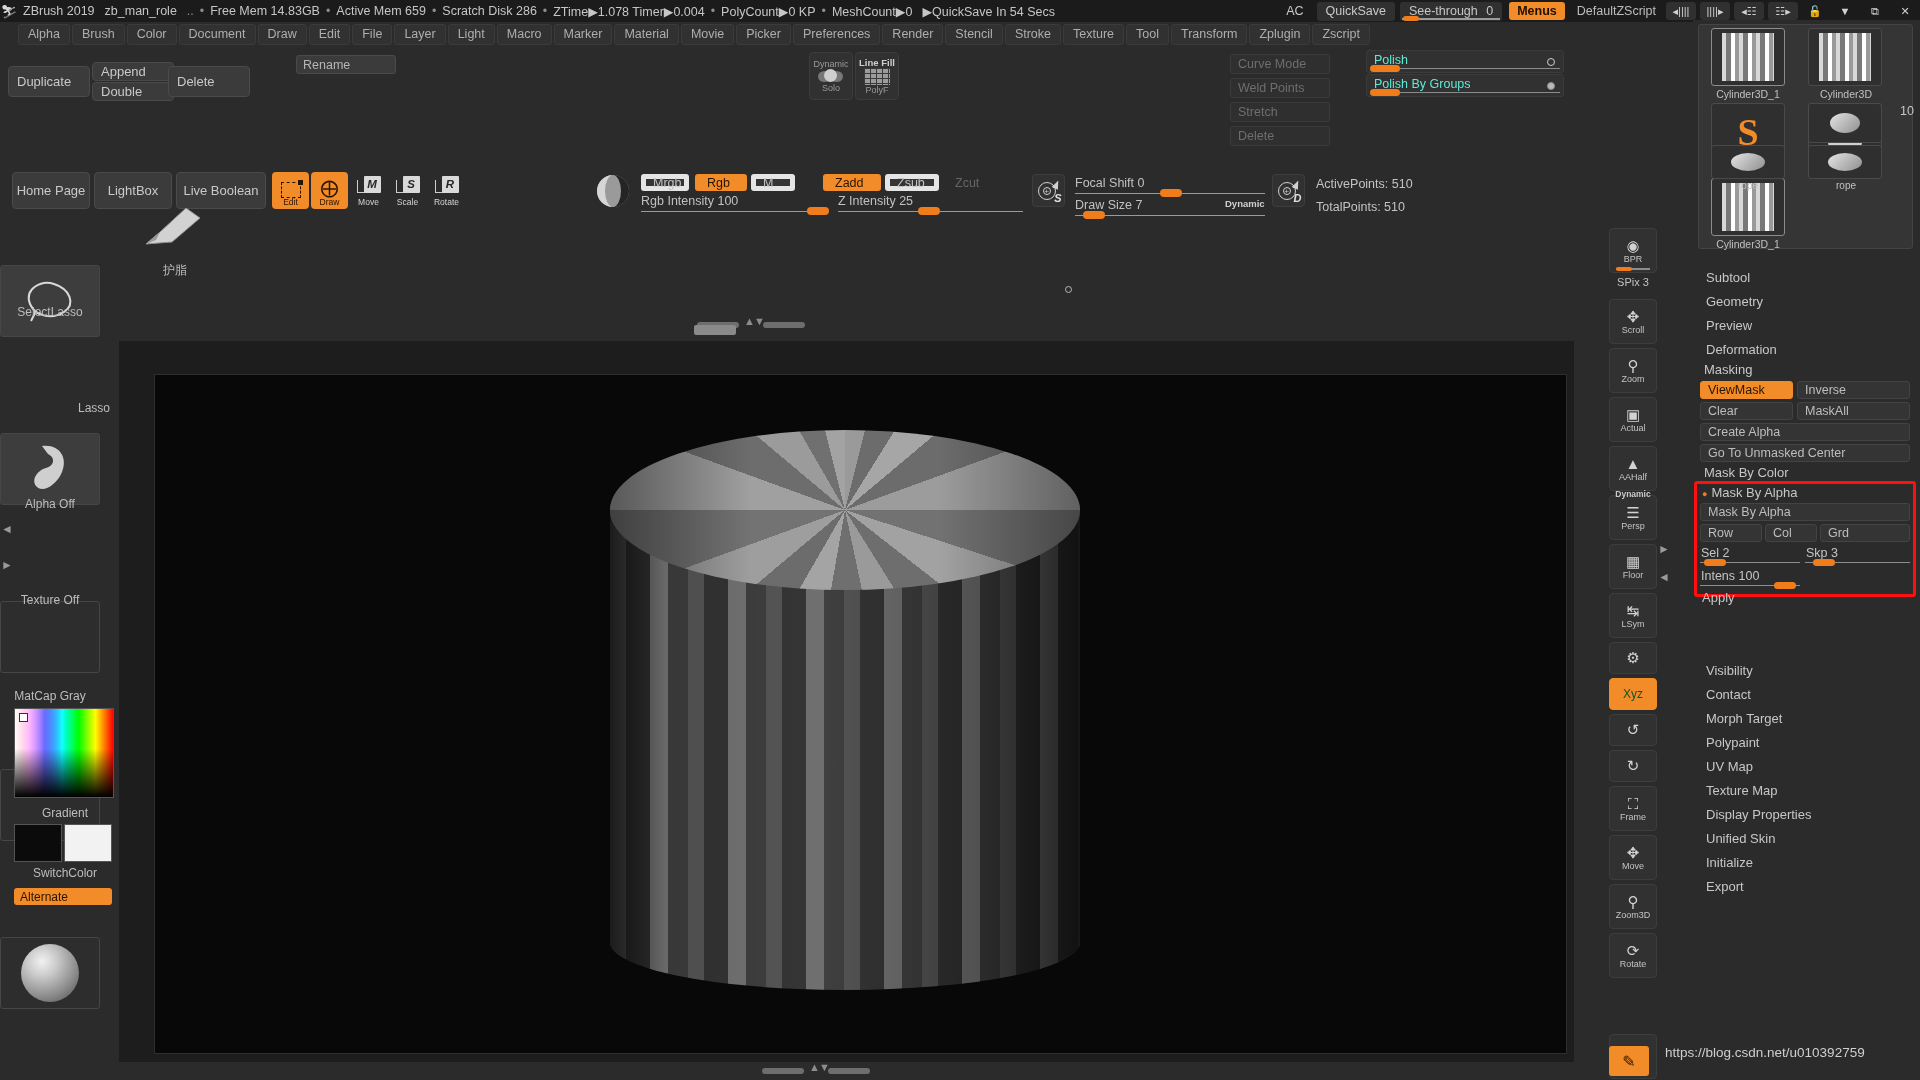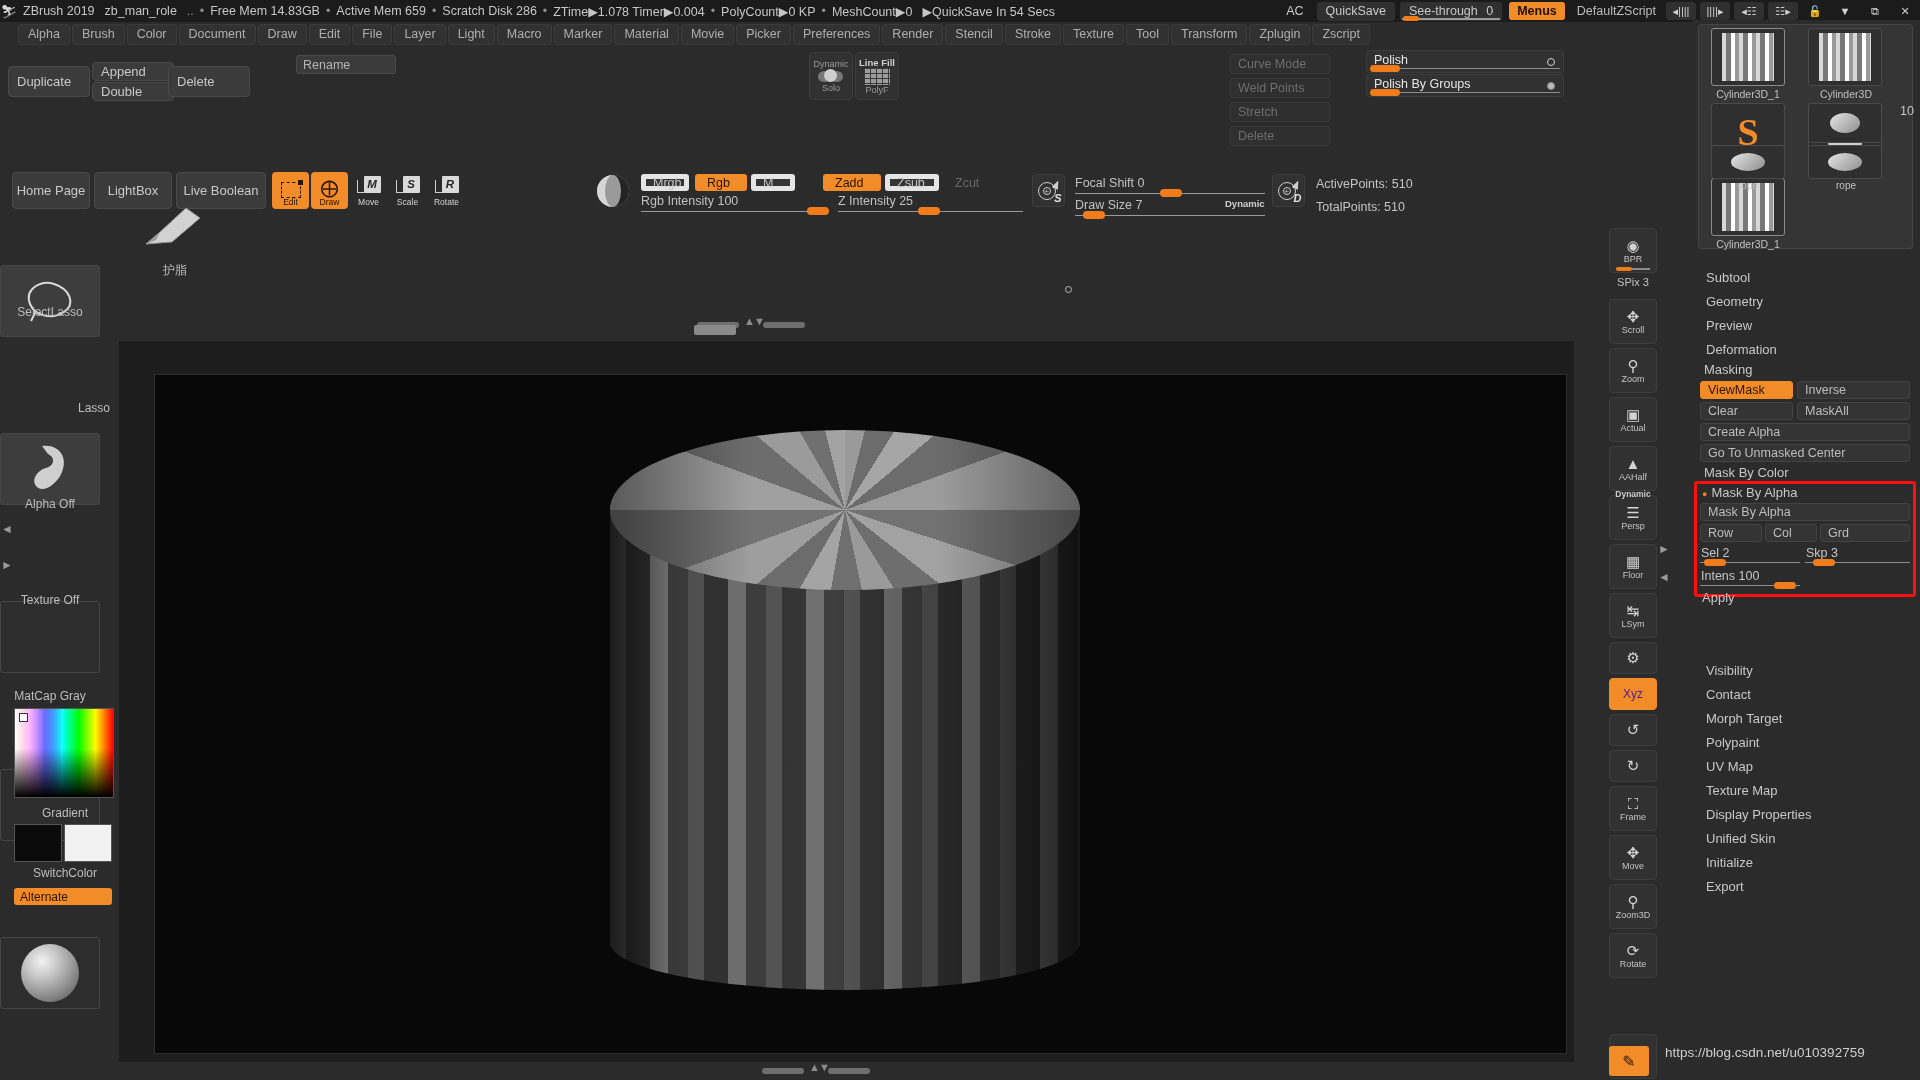--- a/index.html
+++ b/index.html
@@ -100,21 +100,21 @@
   .cm-btn{
     position:absolute; left:1230px; width:100px; height:20px;
     background:#2f2f2f; border:1px solid #3a3a3a; border-radius:3px;
     color:#6e6e6e; font-size:12.5px; display:flex; align-items:center; padding-left:7px;
   }
   
   .pslider{
     position:absolute; left:1366px; width:198px; height:23px;
     background:#313131; border:1px solid #3b3b3b; border-radius:3px;
   }
-  .pslider .lbl{ position:absolute; left:7px; top:2px; font-size:12.5px; color:#e5e5e5; }
+  .pslider .lbl{ position:absolute; left:7px; top:2px; font-size:12.5px; color:#5eead4; }
   .pslider .dot{ position:absolute; right:8px; top:7px; width:8px; height:8px; border-radius:50%;
                  border:1.5px solid #cfcfcf; }
   .pslider .dot.filled{ background:#b9b9b9; border-color:#8b8b8b; }
   .pslider .track{ position:absolute; left:3px; right:3px; bottom:3px; height:1.5px; background:#8c8c8c; }
   .pslider .knob{ position:absolute; left:3px; bottom:0px; width:30px; height:7px;
                   background:#f07c1b; border-radius:4px; }
 
   
   .mt{ position:absolute; top:172px; height:37px; }
   #home-page{ left:12px; width:78px; }
@@ -300,21 +300,21 @@
   #rail{ position:absolute; left:1609px; top:228px; width:48px; }
   .rail-btn{
     position:relative; width:48px; height:45px; margin-bottom:4px;
     background:#313131; border:1px solid #3d3d3d; border-radius:4px;
     display:flex; flex-direction:column; align-items:center; justify-content:center;
     font-size:9px; color:#c4c4c4; line-height:10px;
   }
   .rail-btn.on{ background:#f28c28; color:#2a1400; border-color:#f28c28; }
   .rail-btn.small{ height:32px; }
   .rail-btn .glyph{ font-size:15px; line-height:16px; color:#d2d2d2; }
-  .rail-btn.on .glyph{ color:#4c1d95; }
+  .rail-btn.on .glyph{ color:#14532d; }
   .rail-slider{ position:absolute; left:6px; right:6px; bottom:2px; height:2px; background:#8d8d8d; }
   .rail-slider i{ position:absolute; left:0; top:-1px; width:16px; height:4px; background:#f07c1b; border-radius:2px;}
   #spix-lbl{ position:absolute; left:1609px; top:276px; width:48px; text-align:center;
              font-size:11px; color:#c2c2c2; }
   #persp-lbl{ position:absolute; left:1609px; top:489px; width:48px; text-align:center;
               font-size:8.5px; font-weight:bold; color:#c9c9c9; }
 
   .arrow-tab{ position:absolute; width:10px; height:18px; color:#9a9a9a; font-size:12px;
               display:flex; align-items:center; justify-content:center; }
   #arrow-left-a{ left:2px; top:520px; }

